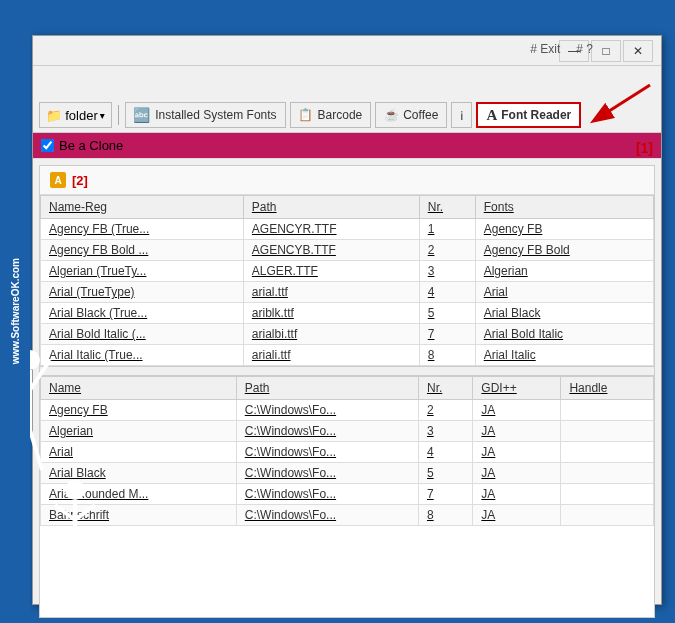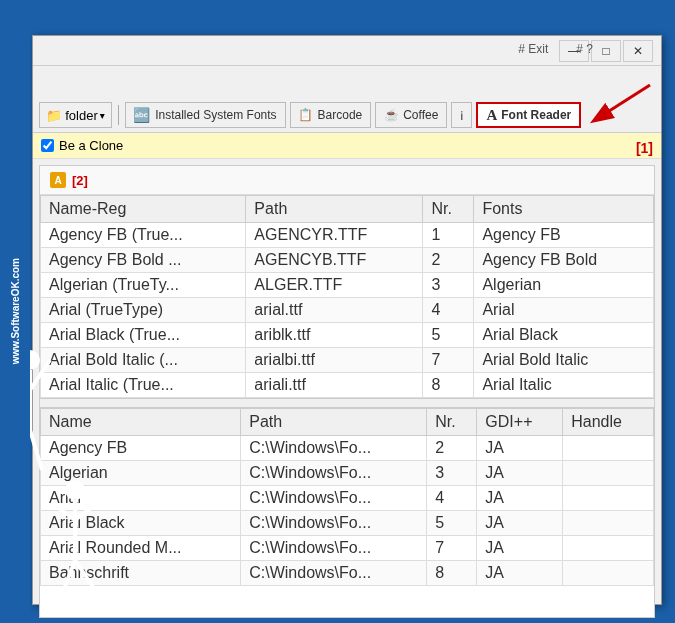--- a/index.html
+++ b/index.html
@@ -126,21 +126,21 @@
       font-size: 10px;
       margin-left: 2px;
     }
 
     
     .checkbox-row {
       padding: 5px 8px;
       display: flex;
       align-items: center;
       gap: 5px;
-      background: #fef9c3;
+      background: #be185d;
       border-bottom: 1px solid #ddd;
     }
     .checkbox-row input { cursor: pointer; }
 
     
     .content {
       background: white;
       margin: 6px;
       border: 1px solid #ccc;
       overflow: auto;
@@ -173,21 +173,22 @@
       justify-content: center;
       color: white;
       font-size: 10px;
       font-weight: bold;
     }
 
     
     .data-table {
       width: 100%;
       border-collapse: collapse;
-      font-size: 16px;
+      font-size: 12px;
+      text-decoration: underline;
     }
     .data-table th {
       background: #f0f0f0;
       border: 1px solid #ccc;
       padding: 4px 8px;
       text-align: left;
       font-weight: normal;
       color: #333;
     }
     .data-table td {
@@ -279,21 +280,21 @@
 <div class="window">
 
   <div class="titlebar">
     <div class="titlebar-controls">
       <div class="title-btn">—</div>
       <div class="title-btn">□</div>
       <div class="title-btn close">✕</div>
     </div>
   </div>
 
-  <div style="position:absolute; top:2px; right:60px; display:flex; gap:28px; font-size:12px; color:#555; padding:4px 8px;">
+  <div style="position:absolute; top:2px; right:60px; display:flex; gap:16px; font-size:12px; color:#555; padding:4px 8px;">
     <span style="cursor:pointer;"># Exit</span>
     <span style="cursor:pointer;"># ?</span>
   </div>
 
   <div class="toolbar">
 
     <div class="tb-folder">
       <span style="margin-right:3px;">📁</span>
       <span>folder</span>
       <span class="dropdown-arrow">▾</span>

